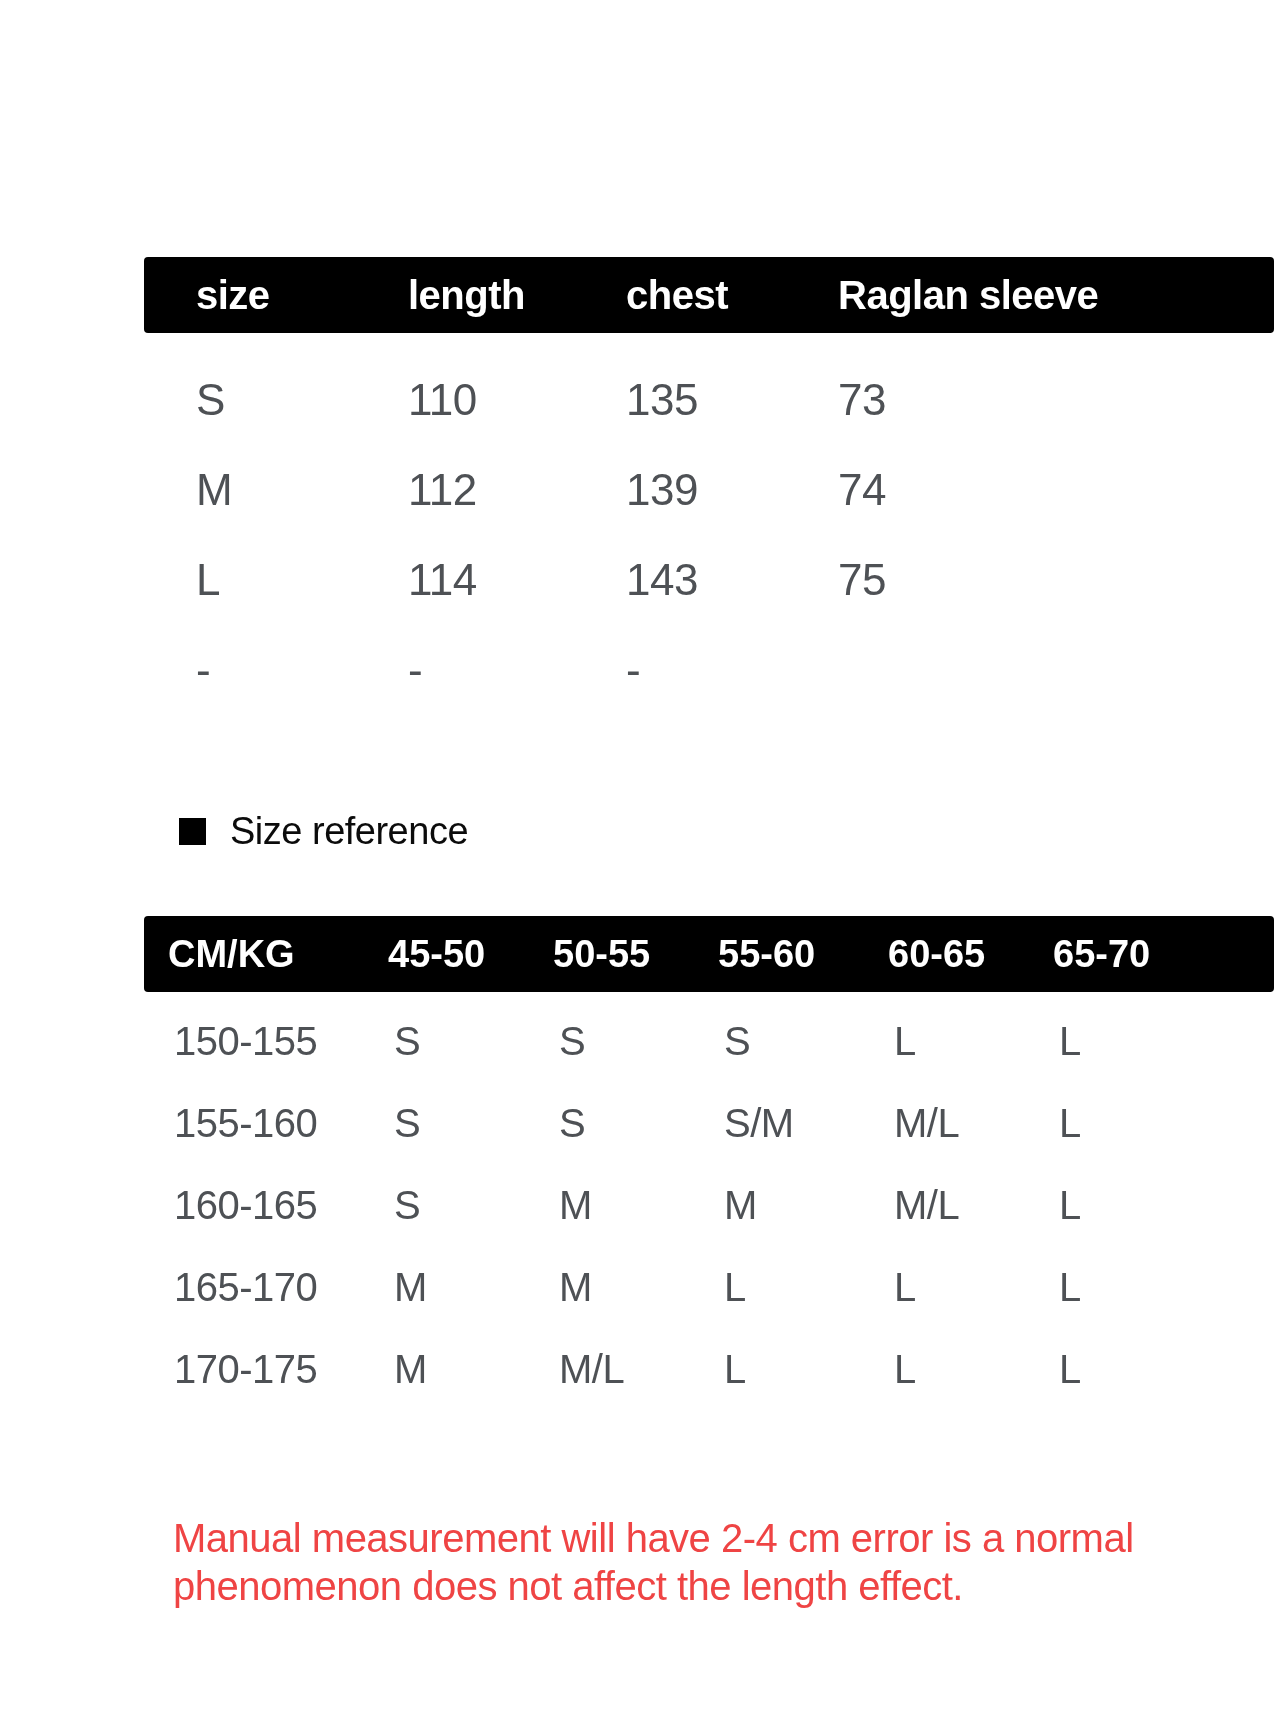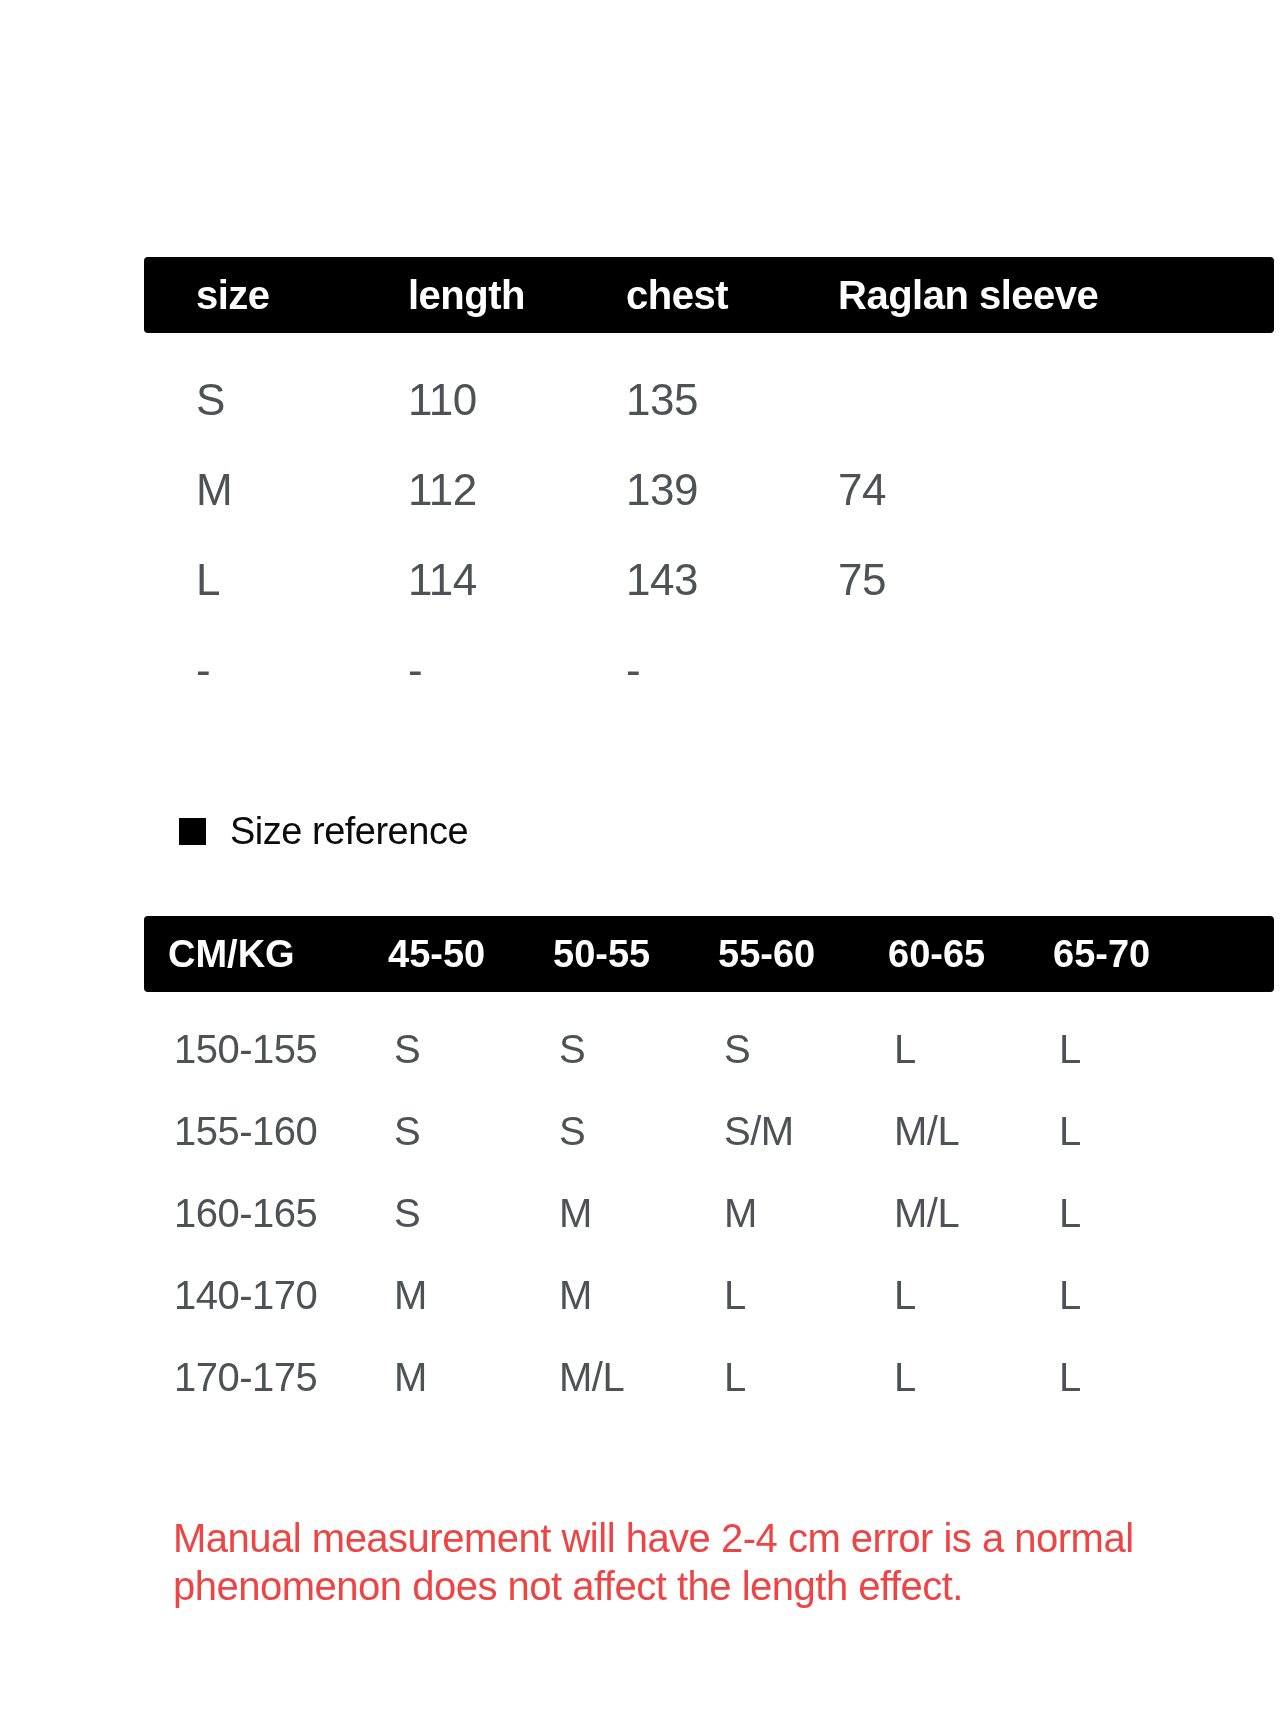--- a/index.html
+++ b/index.html
@@ -52,21 +52,21 @@
   .sq{width:27px;height:27px;background:#000000;display:inline-block;}
   
   .t2{position:absolute;left:96px;top:916px;width:1130px;}
   .t2 .bar{
     height:76px;
     grid-template-columns:220px 165px 165px 170px 165px 1fr;
     padding-left:24px;
     font-size:38px;
     letter-spacing:0px;
   }
-  .t2-rows{padding-top:16px;}
+  .t2-rows{padding-top:8px;}
   .t2 .rowgrid{
     height:82px;
     grid-template-columns:220px 165px 165px 170px 165px 1fr;
     padding-left:30px;
     font-size:40px;
   }
   
   .note{
     position:absolute;left:125px;top:1514px;
     color:#ef4444;font-size:40px;line-height:48px;
@@ -83,20 +83,21 @@
       <div class="cell">size</div>
       <div class="cell">length</div>
       <div class="cell">chest</div>
       <div class="cell">Raglan sleeve</div>
     </div>
     <div class="t1-rows">
       <div class="rowgrid">
         <div class="cell">S</div>
         <div class="cell">110</div>
         <div class="cell">135</div>
+        <div class="cell">73</div>
       </div>
       <div class="rowgrid">
         <div class="cell">M</div>
         <div class="cell">112</div>
         <div class="cell">139</div>
         <div class="cell">74</div>
       </div>
       <div class="rowgrid">
         <div class="cell">L</div>
         <div class="cell">114</div>
@@ -144,21 +145,21 @@
       </div>
       <div class="rowgrid">
         <div class="cell">160-165</div>
         <div class="cell">S</div>
         <div class="cell">M</div>
         <div class="cell">M</div>
         <div class="cell">M/L</div>
         <div class="cell">L</div>
       </div>
       <div class="rowgrid">
-        <div class="cell">140-170</div>
+        <div class="cell">165-170</div>
         <div class="cell">M</div>
         <div class="cell">M</div>
         <div class="cell">L</div>
         <div class="cell">L</div>
         <div class="cell">L</div>
       </div>
       <div class="rowgrid">
         <div class="cell">170-175</div>
         <div class="cell">M</div>
         <div class="cell">M/L</div>

